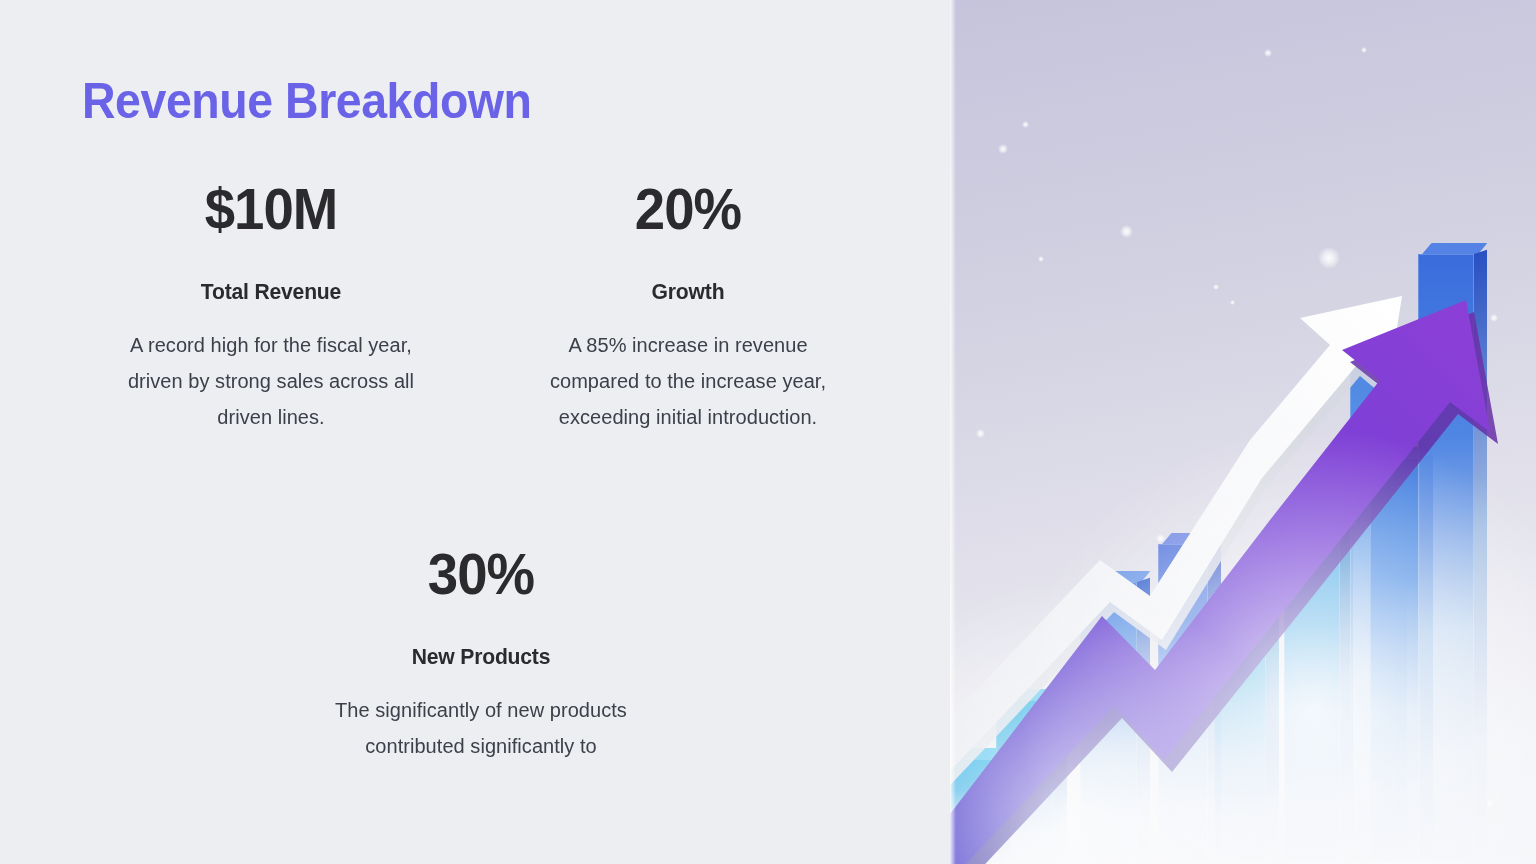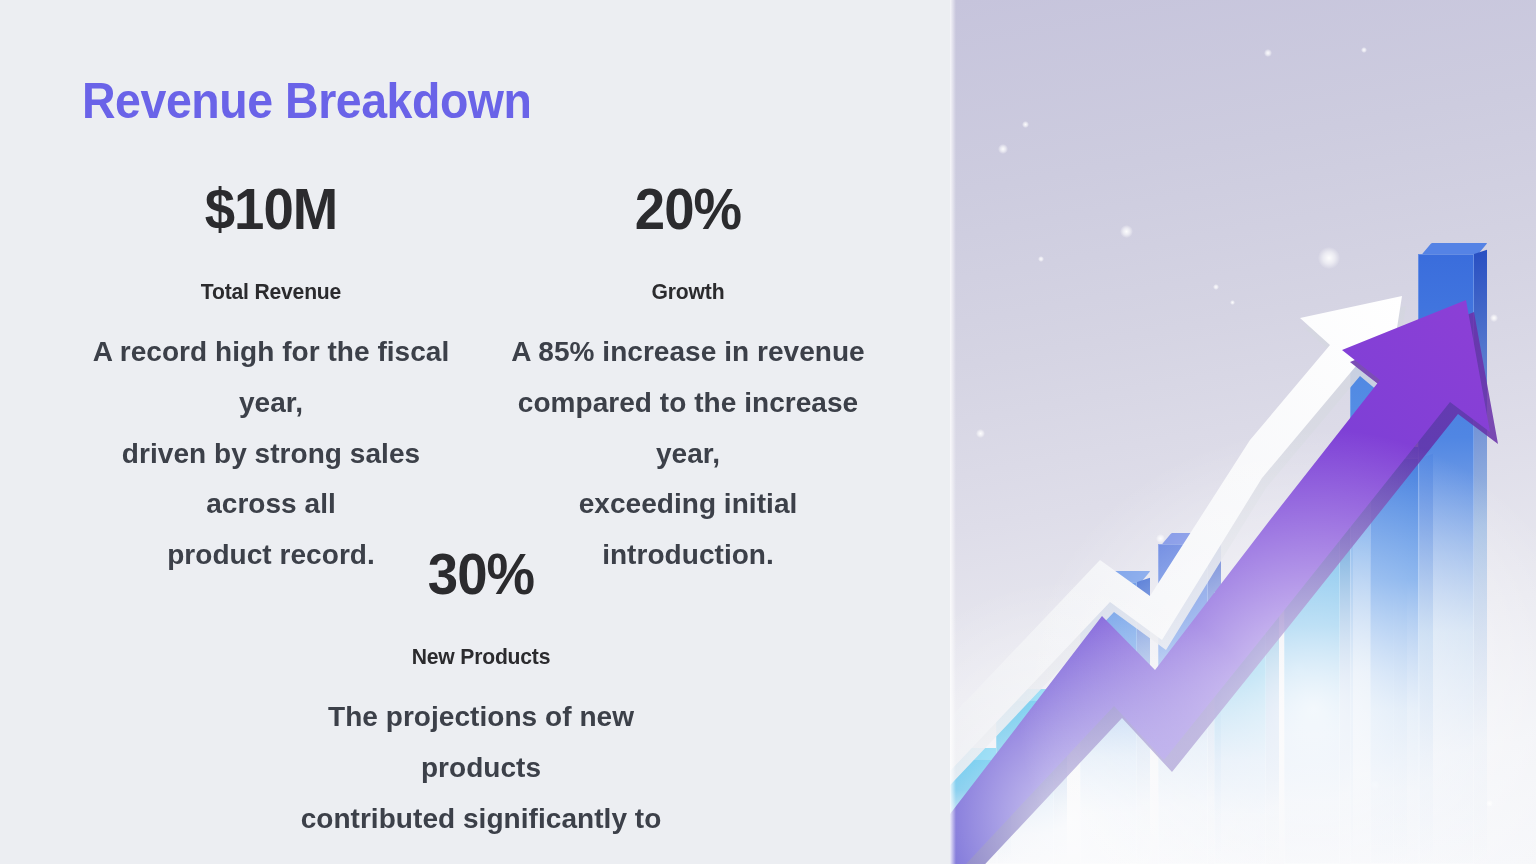--- a/index.html
+++ b/index.html
@@ -65,22 +65,22 @@
     margin-top: 38px;
     font-size: 22px;
     font-weight: 700;
     color: #2b2b2e;
     letter-spacing: -0.2px;
     transform: scaleX(0.96);
   }
 
   .stat-desc {
     margin-top: 22px;
-    font-size: 28px;
-    font-weight: 700;
+    font-size: 20px;
+    font-weight: 400;
     color: #3c4049;
     line-height: 1.82;
     letter-spacing: 0.05px;
   }
   .stat-desc .ln { display: block; }
 
   
   .right-panel {
     position: absolute;
     left: 950px;
@@ -185,39 +185,39 @@
   <div class="left-panel">
 
     <div class="slide-title">Revenue Breakdown</div>
 
     <div class="stat stat-1">
       <div class="stat-value">$10M</div>
       <div class="stat-label">Total Revenue</div>
       <div class="stat-desc">
         <span class="ln">A record high for the fiscal year,</span>
         <span class="ln">driven by strong sales across all</span>
-        <span class="ln">product record.</span>
+        <span class="ln">driven lines.</span>
       </div>
     </div>
 
     <div class="stat stat-2">
       <div class="stat-value">20%</div>
       <div class="stat-label">Growth</div>
       <div class="stat-desc">
         <span class="ln">A 85% increase in revenue</span>
         <span class="ln">compared to the increase year,</span>
         <span class="ln">exceeding initial introduction.</span>
       </div>
     </div>
 
     <div class="stat stat-3">
       <div class="stat-value">30%</div>
       <div class="stat-label">New Products</div>
       <div class="stat-desc">
-        <span class="ln">The projections of new products</span>
+        <span class="ln">The significantly of new products</span>
         <span class="ln">contributed significantly to</span>
       </div>
     </div>
 
   </div>
 
   <div class="right-panel">
 
     <div class="bokeh" style="left:72px;  top:121px; width:7px;  height:7px;"></div>
     <div class="bokeh" style="left:48px;  top:144px; width:10px; height:10px;"></div>

